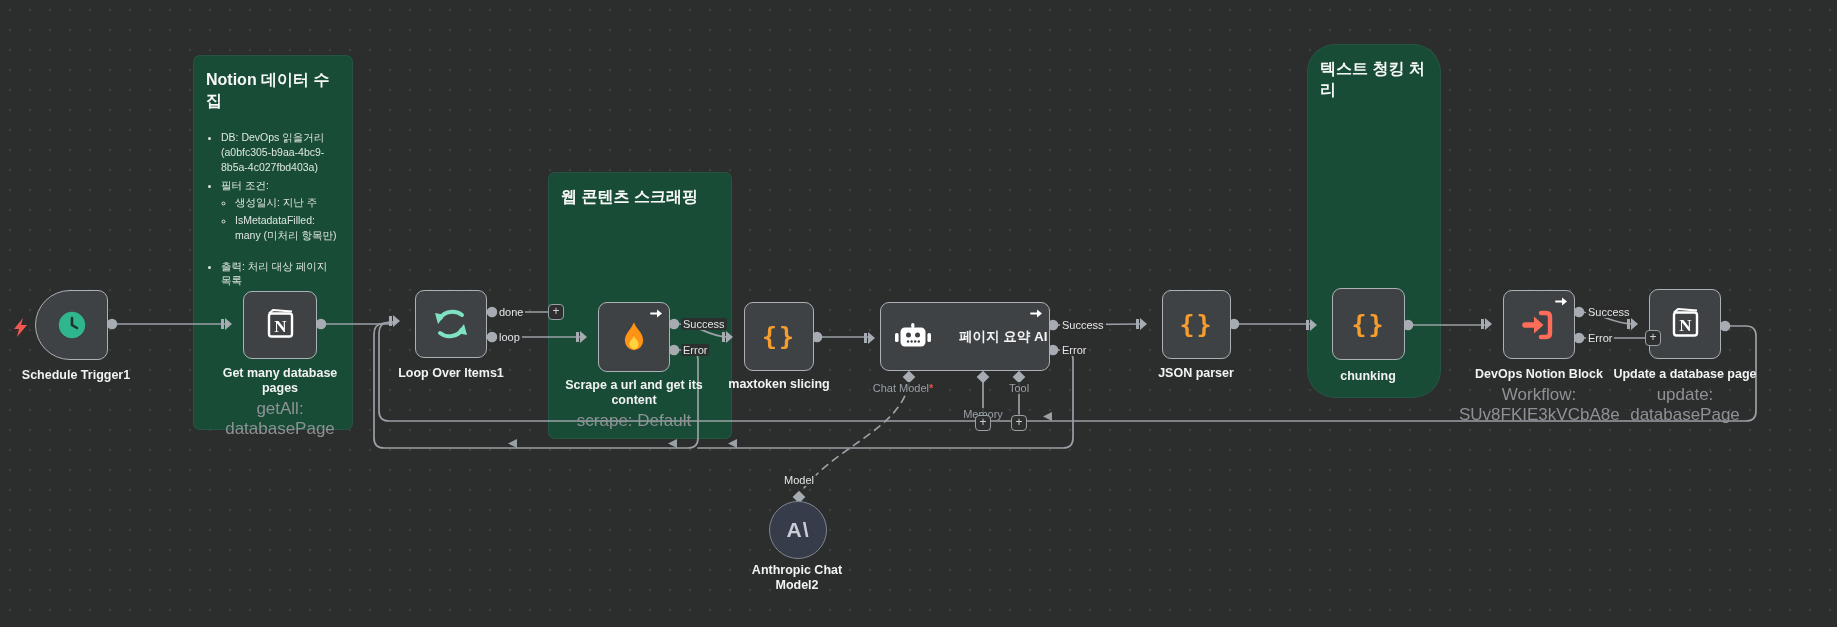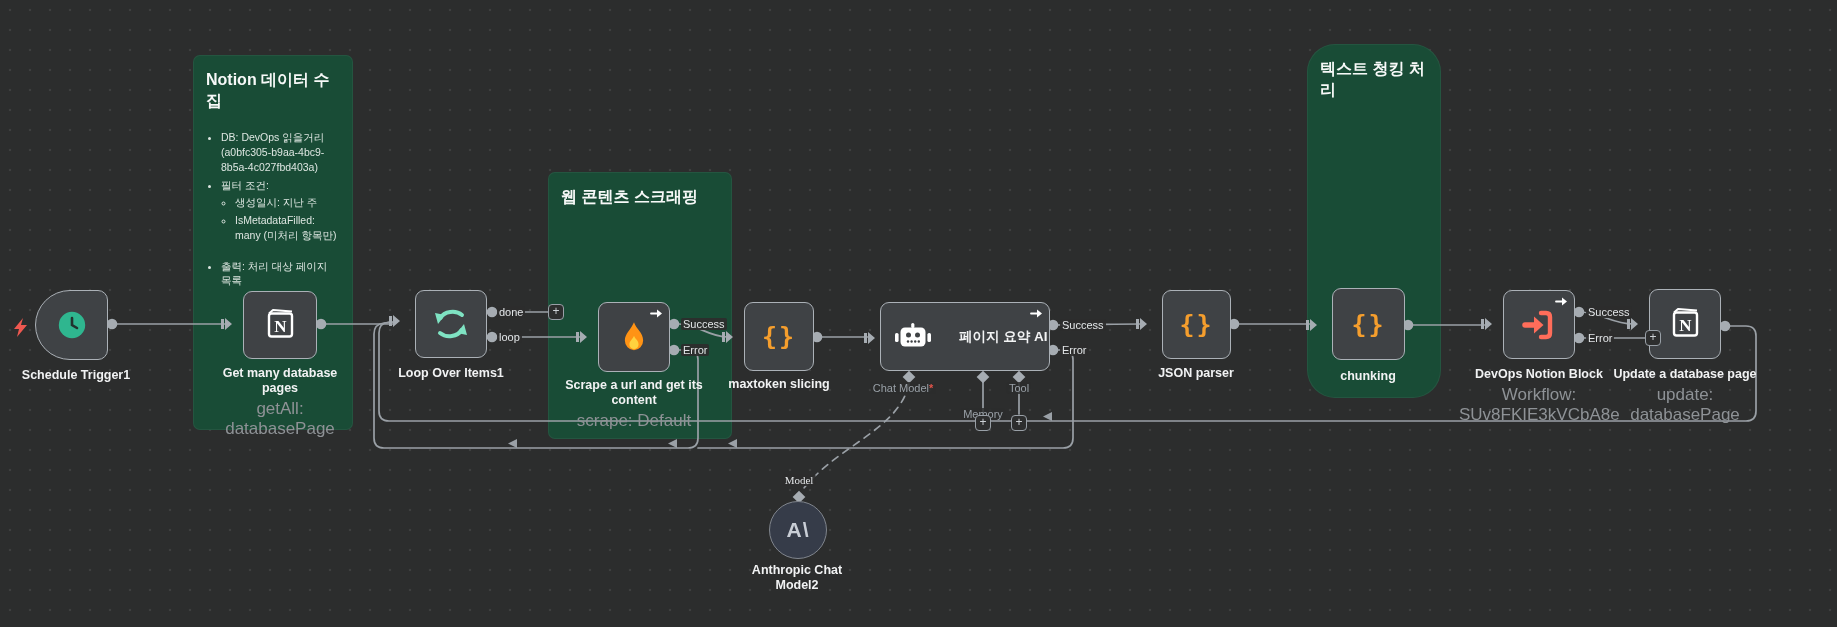--- a/index.html
+++ b/index.html
@@ -240,16 +240,16 @@
   </div>
   <div class="node-label" style="left:1685px;top:367px;width:160px;">
     <span>Update a database page</span>
     <span class="node-sub">update: databasePage</span>
   </div>
   <div class="plusbtn" style="left:1645px;top:330px;">+</div>
 
   <div class="node" style="left:769px;top:501px;width:58px;height:58px;border-radius:50%;background:#363c49;border-color:#80858d;">
     <span class="anthropic-glyph">A\</span>
   </div>
-  <div class="chip center" style="left:799px;top:480px;font-family:Liberation Serif, serif;">Model</div>
+  <div class="chip center" style="left:799px;top:480px;">Model</div>
   <div class="node-label" style="left:797px;top:563px;width:104px;">Anthropic Chat Model2</div>
 
 </div>
 
 </body></html>

